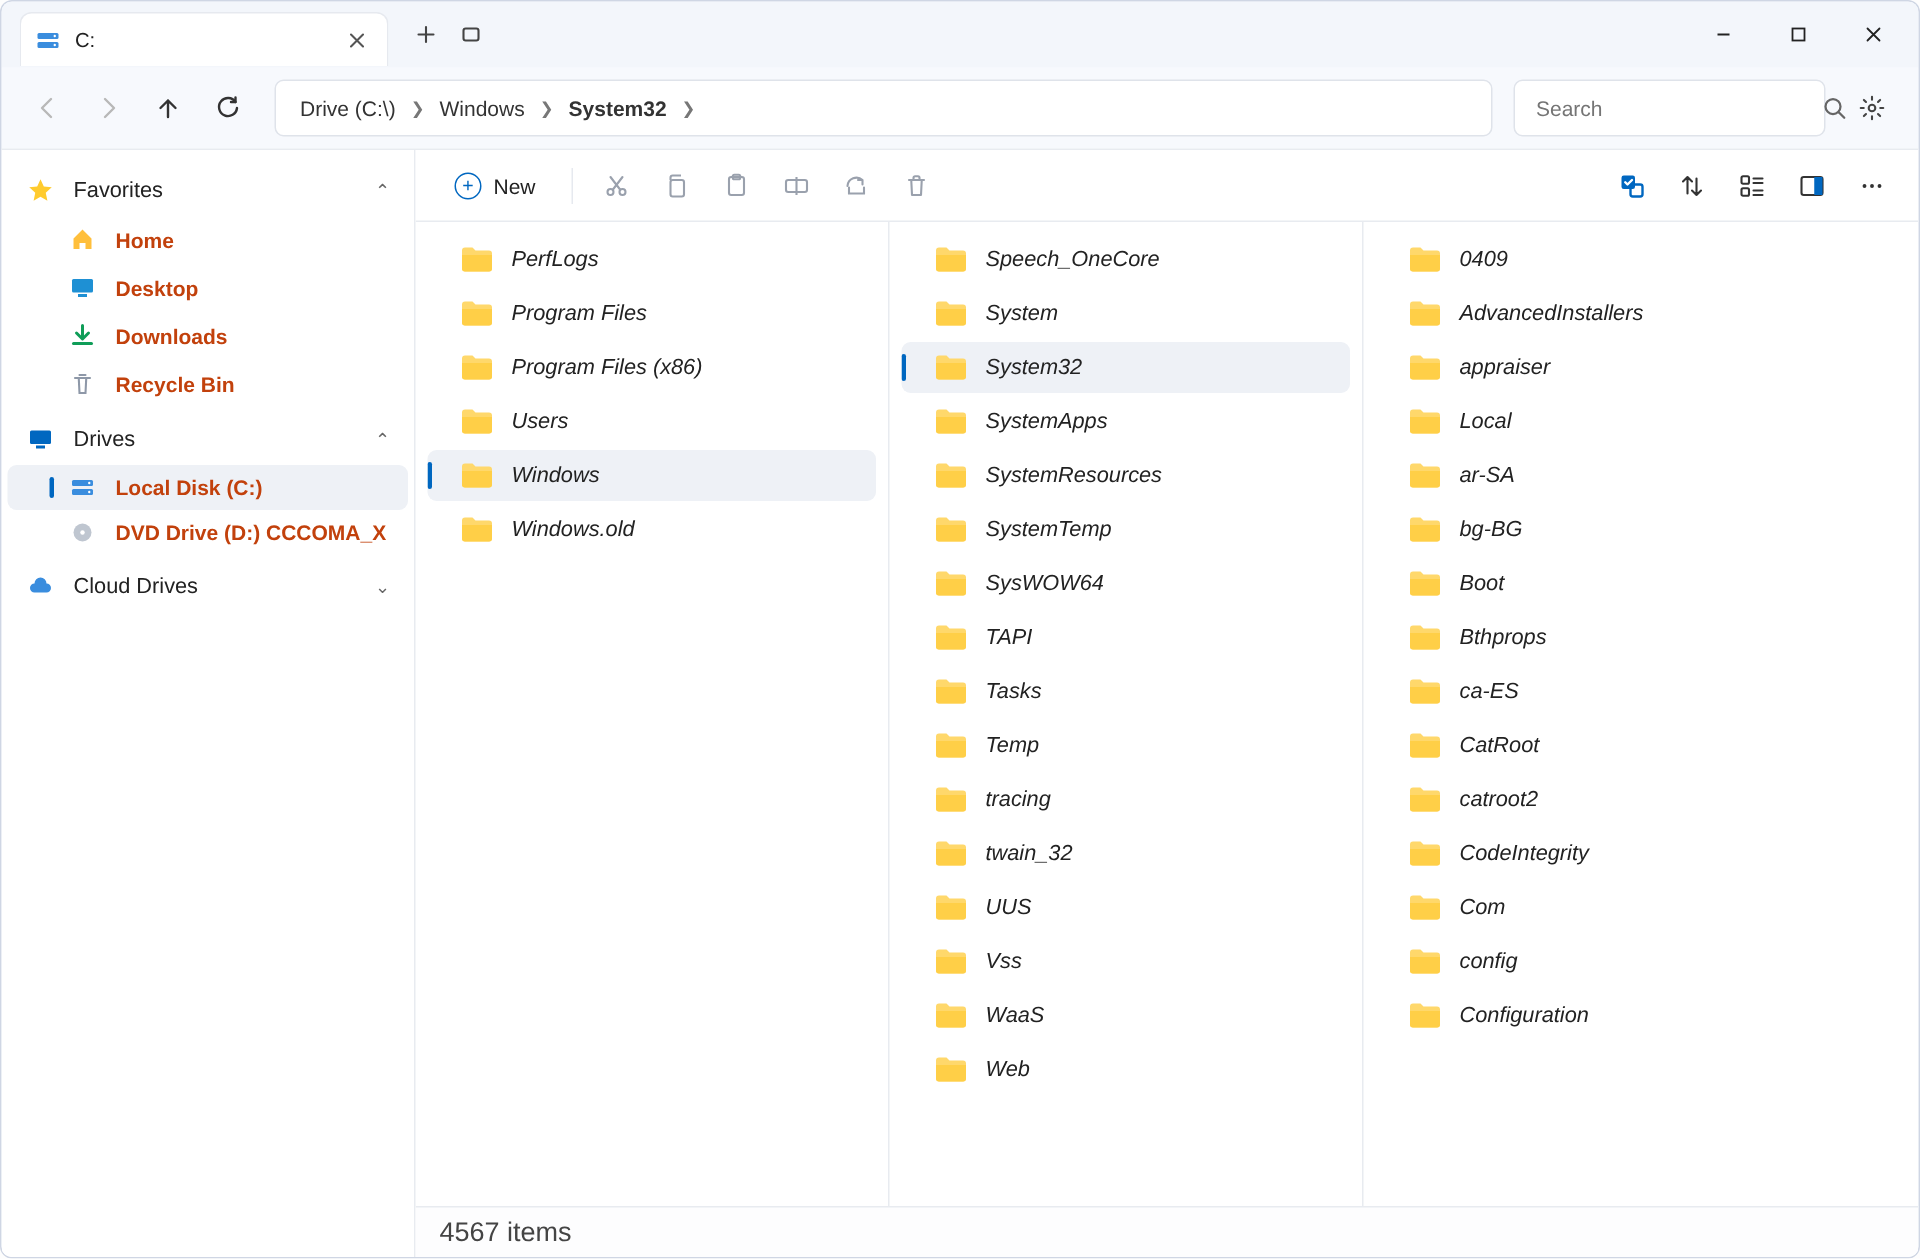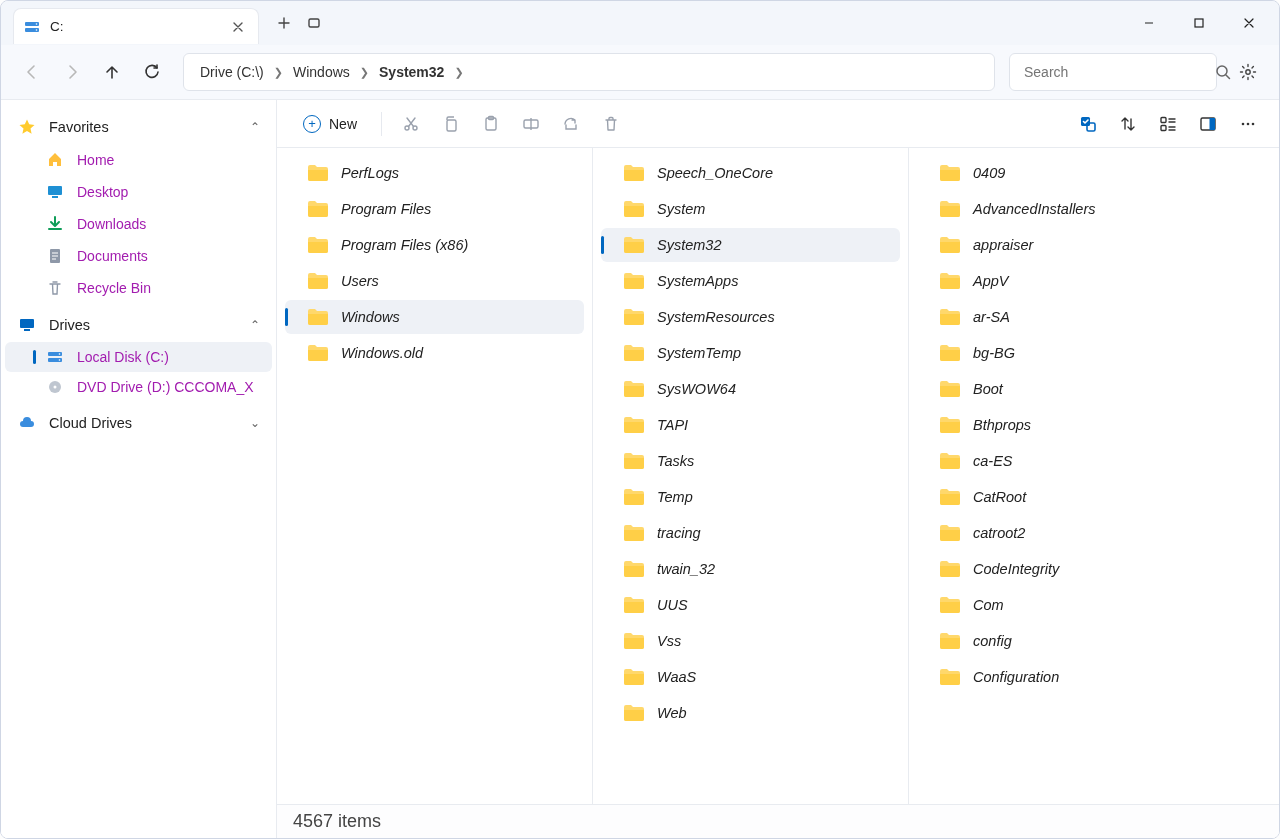--- a/index.html
+++ b/index.html
@@ -60,22 +60,22 @@
   }
   .side-section { margin: 4px 0 2px 0; }
   .side-header {
     display:flex; align-items:center; gap:12px; padding:8px 12px;
     font-size:14.5px; color:#222; border-radius:6px;
   }
   .side-header .sh-icon { width:20px; display:flex; justify-content:center; }
   .side-header .collapse { margin-left:auto; color:#666; font-size:12px; }
   .side-item {
     display:flex; align-items:center; gap:12px; padding:7px 12px 7px 40px;
-    border-radius:6px; font-size:14px; color:#a21caf; position:relative;
-    white-space:nowrap; overflow:hidden; text-overflow:ellipsis;
+    border-radius:6px; font-size:14px; color:#c2410c; position:relative;
+    white-space:nowrap; overflow:hidden; text-overflow:ellipsis;font-weight:bold;
   }
   .side-item.selected { background:#eef1f6; }
   .side-item.selected::before {
     content:""; position:absolute; left:28px; top:8px; bottom:8px; width:3px;
     background:#0067c0; border-radius:2px;
   }
   .side-item .si-icon { width:20px; display:flex; justify-content:center; flex-shrink:0; }
 
   
   .contentwrap { flex:1; display:flex; flex-direction:column; overflow:hidden; }
@@ -272,29 +272,20 @@
                 <svg width="18" height="18" viewBox="0 0 18 18">
                   <path d="M9 2 V10 M5 7 L9 11 L13 7" fill="none" stroke="#0f9d58" stroke-width="2" stroke-linecap="round" stroke-linejoin="round"></path>
                   <path d="M3 14 H15" stroke="#0f9d58" stroke-width="2" stroke-linecap="round"></path>
                 </svg>
               </span>
               <span>Downloads</span>
             </div>
             <div class="side-item">
               <span class="si-icon">
                 <svg width="18" height="18" viewBox="0 0 18 18">
-                  <rect x="4" y="2" width="10" height="14" rx="1" fill="#8e98a8"></rect>
-                  <path d="M6 6 H12 M6 9 H12 M6 12 H10" stroke="#fff" stroke-width="1.2"></path>
-                </svg>
-              </span>
-              <span>Documents</span>
-            </div>
-            <div class="side-item">
-              <span class="si-icon">
-                <svg width="18" height="18" viewBox="0 0 18 18">
                   <path d="M4 5 H14 M6.5 5 L7 15 H11 L11.5 5 M7 3 H11" fill="none" stroke="#8e98a8" stroke-width="1.4" stroke-linecap="round"></path>
                 </svg>
               </span>
               <span>Recycle Bin</span>
             </div>
           </div>
       </div>
 
       <div class="side-section">
         <div class="side-header">
@@ -654,21 +645,21 @@
               </span>
               <span>appraiser</span>
             </div>
             <div class="row">
               <span>
                 <svg class="folder-icon" viewBox="0 0 22 18">
                   <path d="M1 3 A2 2 0 0 1 3 1 H8 L10 3 H19 A2 2 0 0 1 21 5 V15 A2 2 0 0 1 19 17 H3 A2 2 0 0 1 1 15 Z" fill="#ffd86b"></path>
                   <path d="M1 6 H21 V15 A2 2 0 0 1 19 17 H3 A2 2 0 0 1 1 15 Z" fill="#ffcf47"></path>
                 </svg>
               </span>
-              <span>AppV</span>
+              <span>Local</span>
             </div>
             <div class="row">
               <span>
                 <svg class="folder-icon" viewBox="0 0 22 18">
                   <path d="M1 3 A2 2 0 0 1 3 1 H8 L10 3 H19 A2 2 0 0 1 21 5 V15 A2 2 0 0 1 19 17 H3 A2 2 0 0 1 1 15 Z" fill="#ffd86b"></path>
                   <path d="M1 6 H21 V15 A2 2 0 0 1 19 17 H3 A2 2 0 0 1 1 15 Z" fill="#ffcf47"></path>
                 </svg>
               </span>
               <span>ar-SA</span>
             </div>

